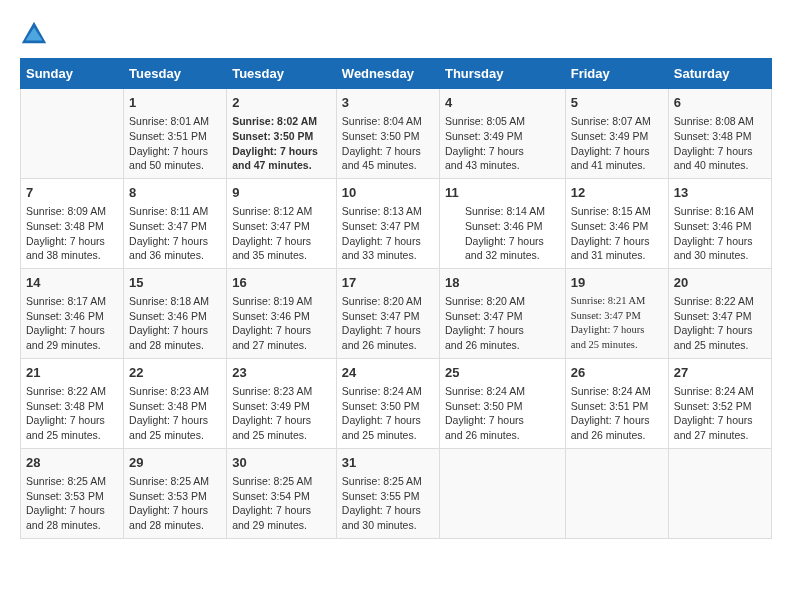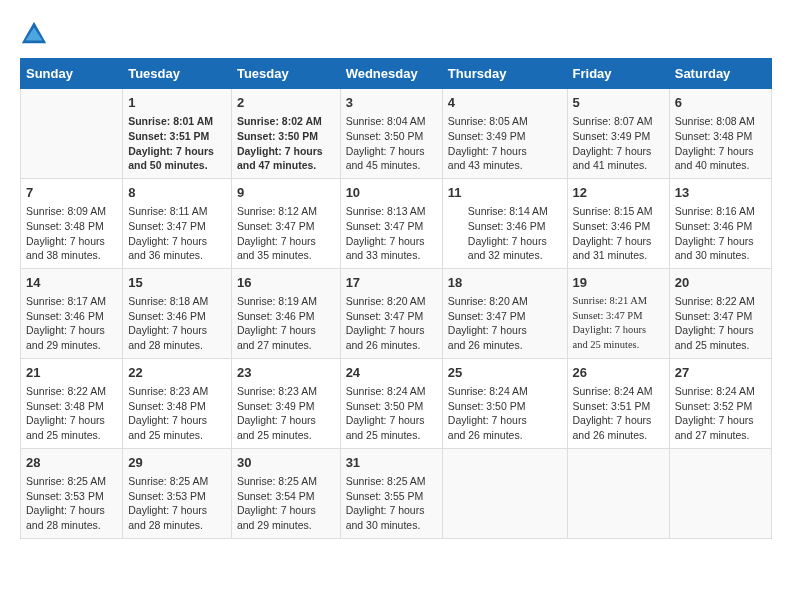--- a/index.html
+++ b/index.html
@@ -118,21 +118,21 @@
         <th>Thursday</th>
         <th>Friday</th>
         <th>Saturday</th>
       </tr>
   </thead>
   <tbody id="calendar-body">
   <tr>
         <td></td>
         <td>
           <span class="day-number">1</span>
-          <div class="day-info" style="white-space: pre-line; font-weight: bold;">Sunrise: 8:01 AM
+          <div class="day-info" style="white-space: pre-line;">Sunrise: 8:01 AM
 Sunset: 3:51 PM
 Daylight: 7 hours
 and 50 minutes.</div>
         </td>
         <td>
           <span class="day-number">2</span>
           <div class="day-info" style="white-space: pre-line; font-weight: bold;">Sunrise: 8:02 AM
 Sunset: 3:50 PM
 Daylight: 7 hours
 and 47 minutes.</div>

